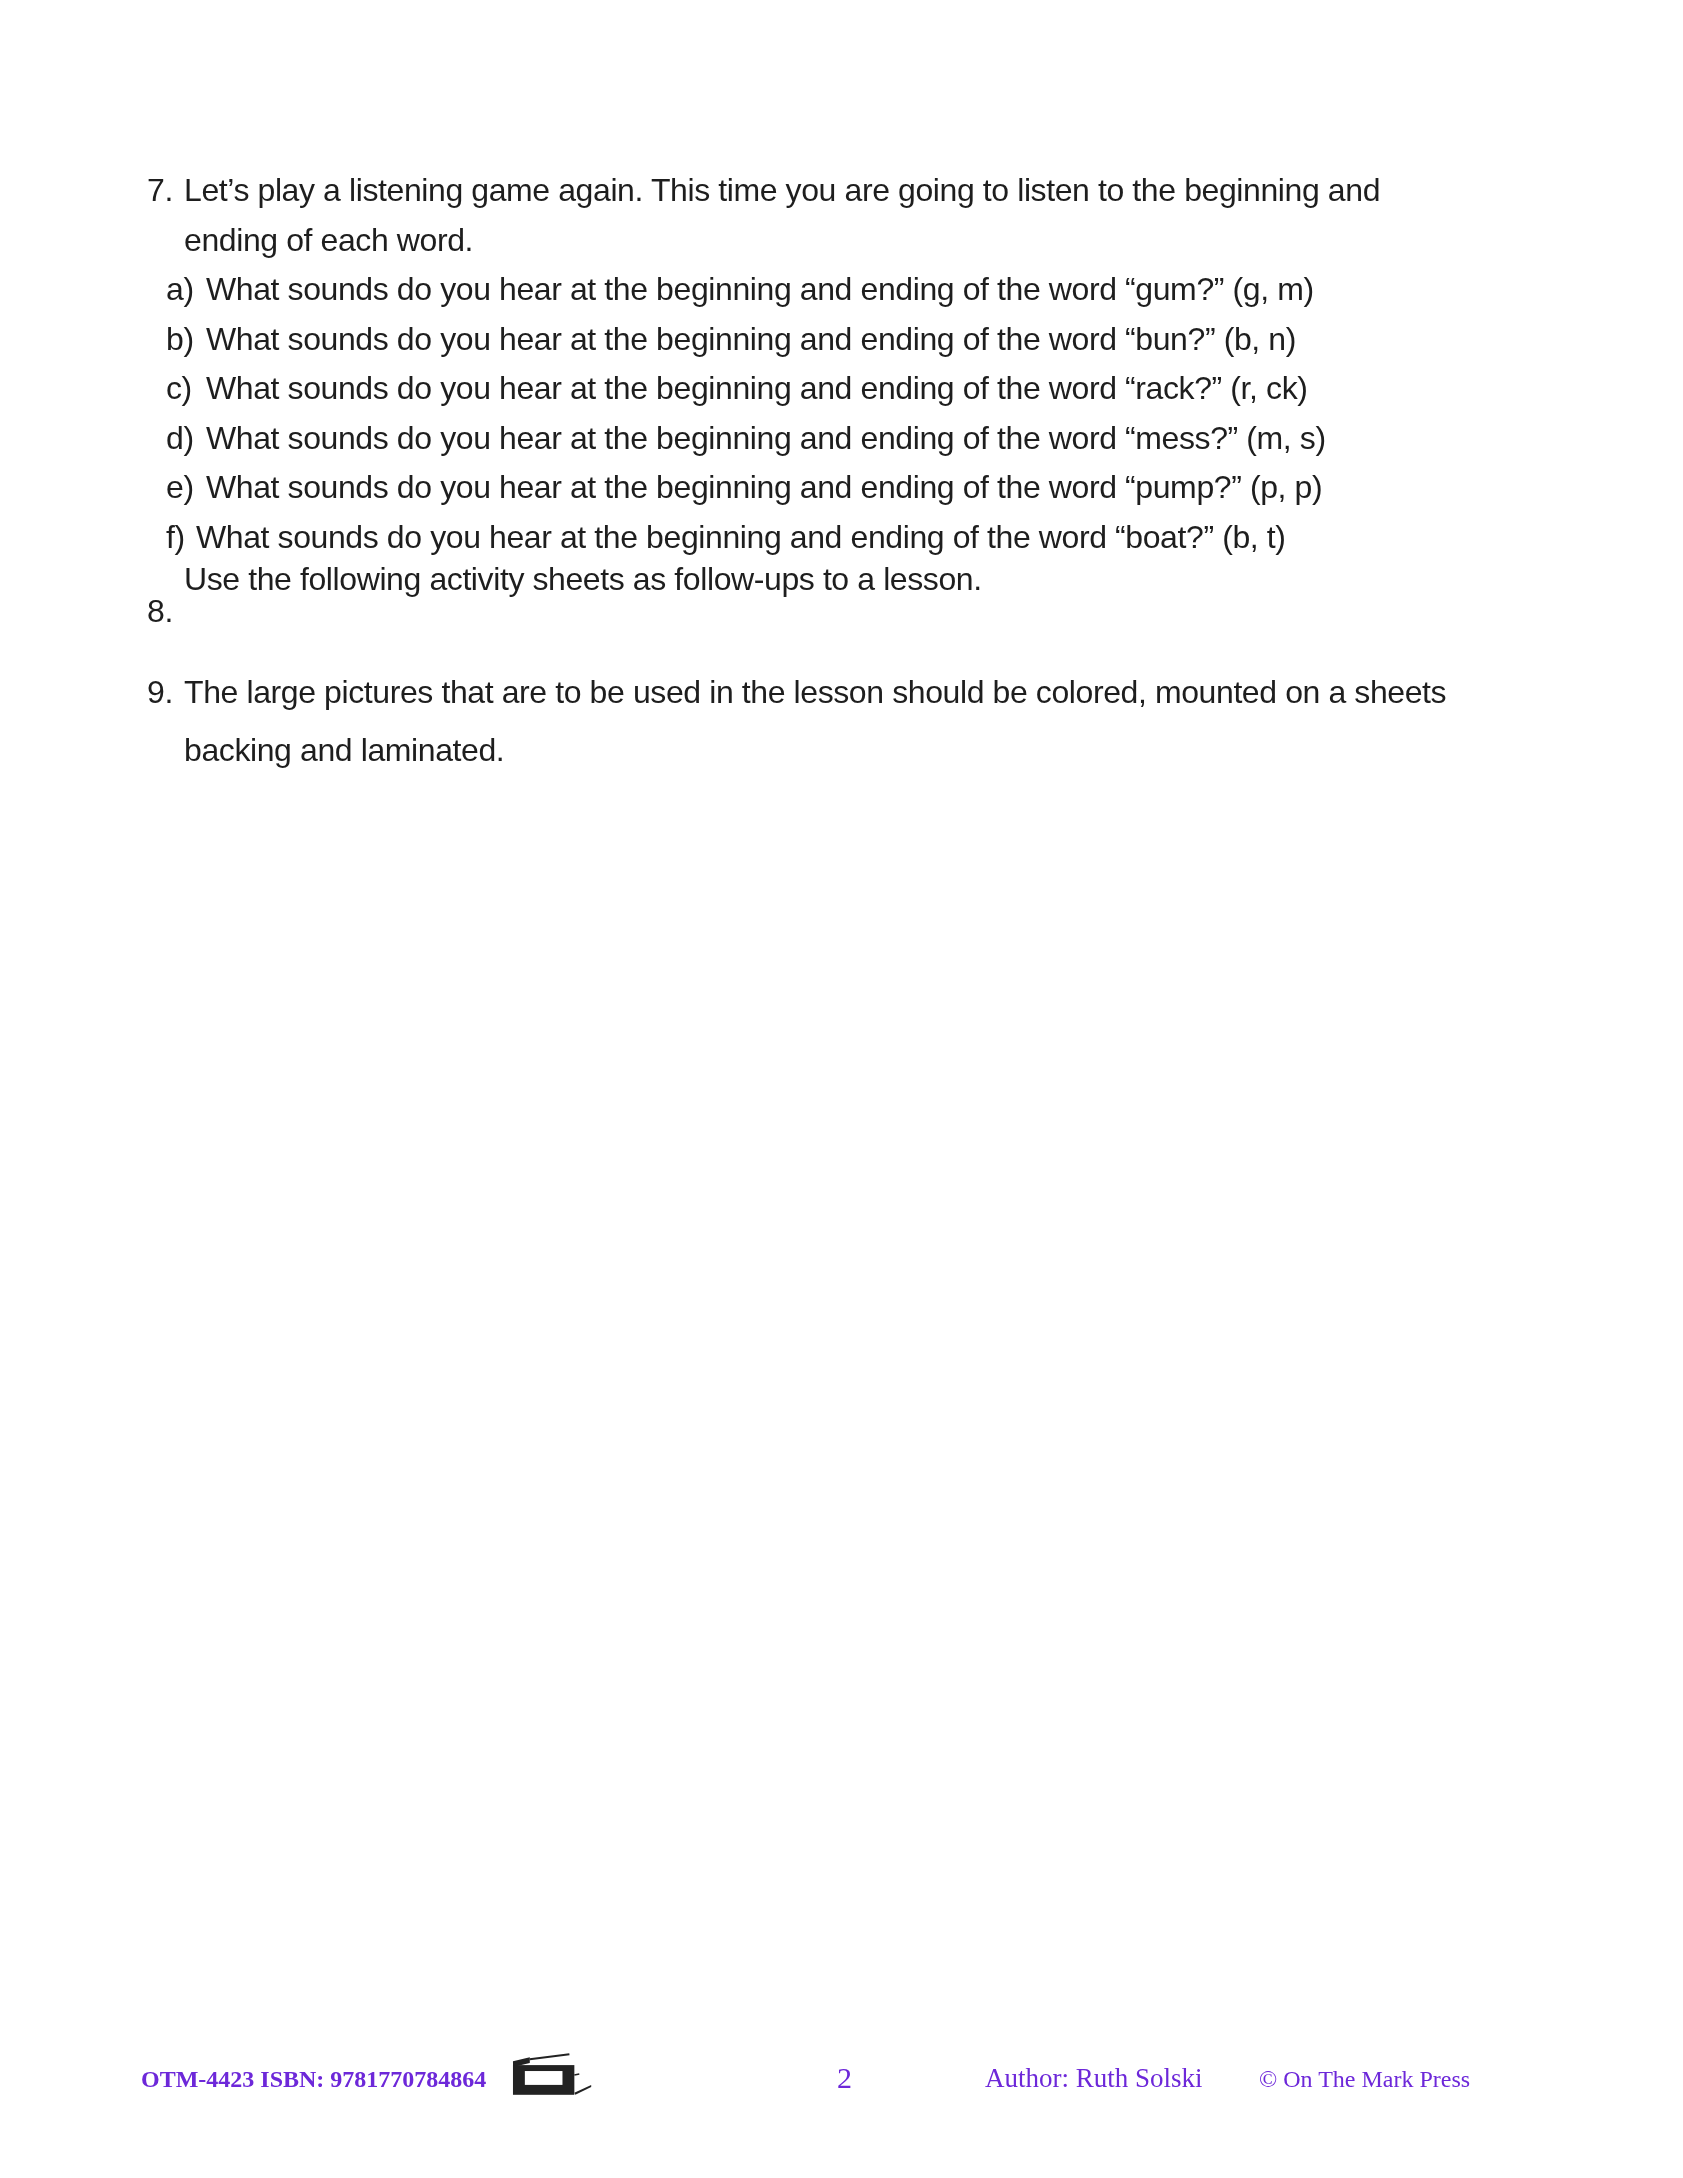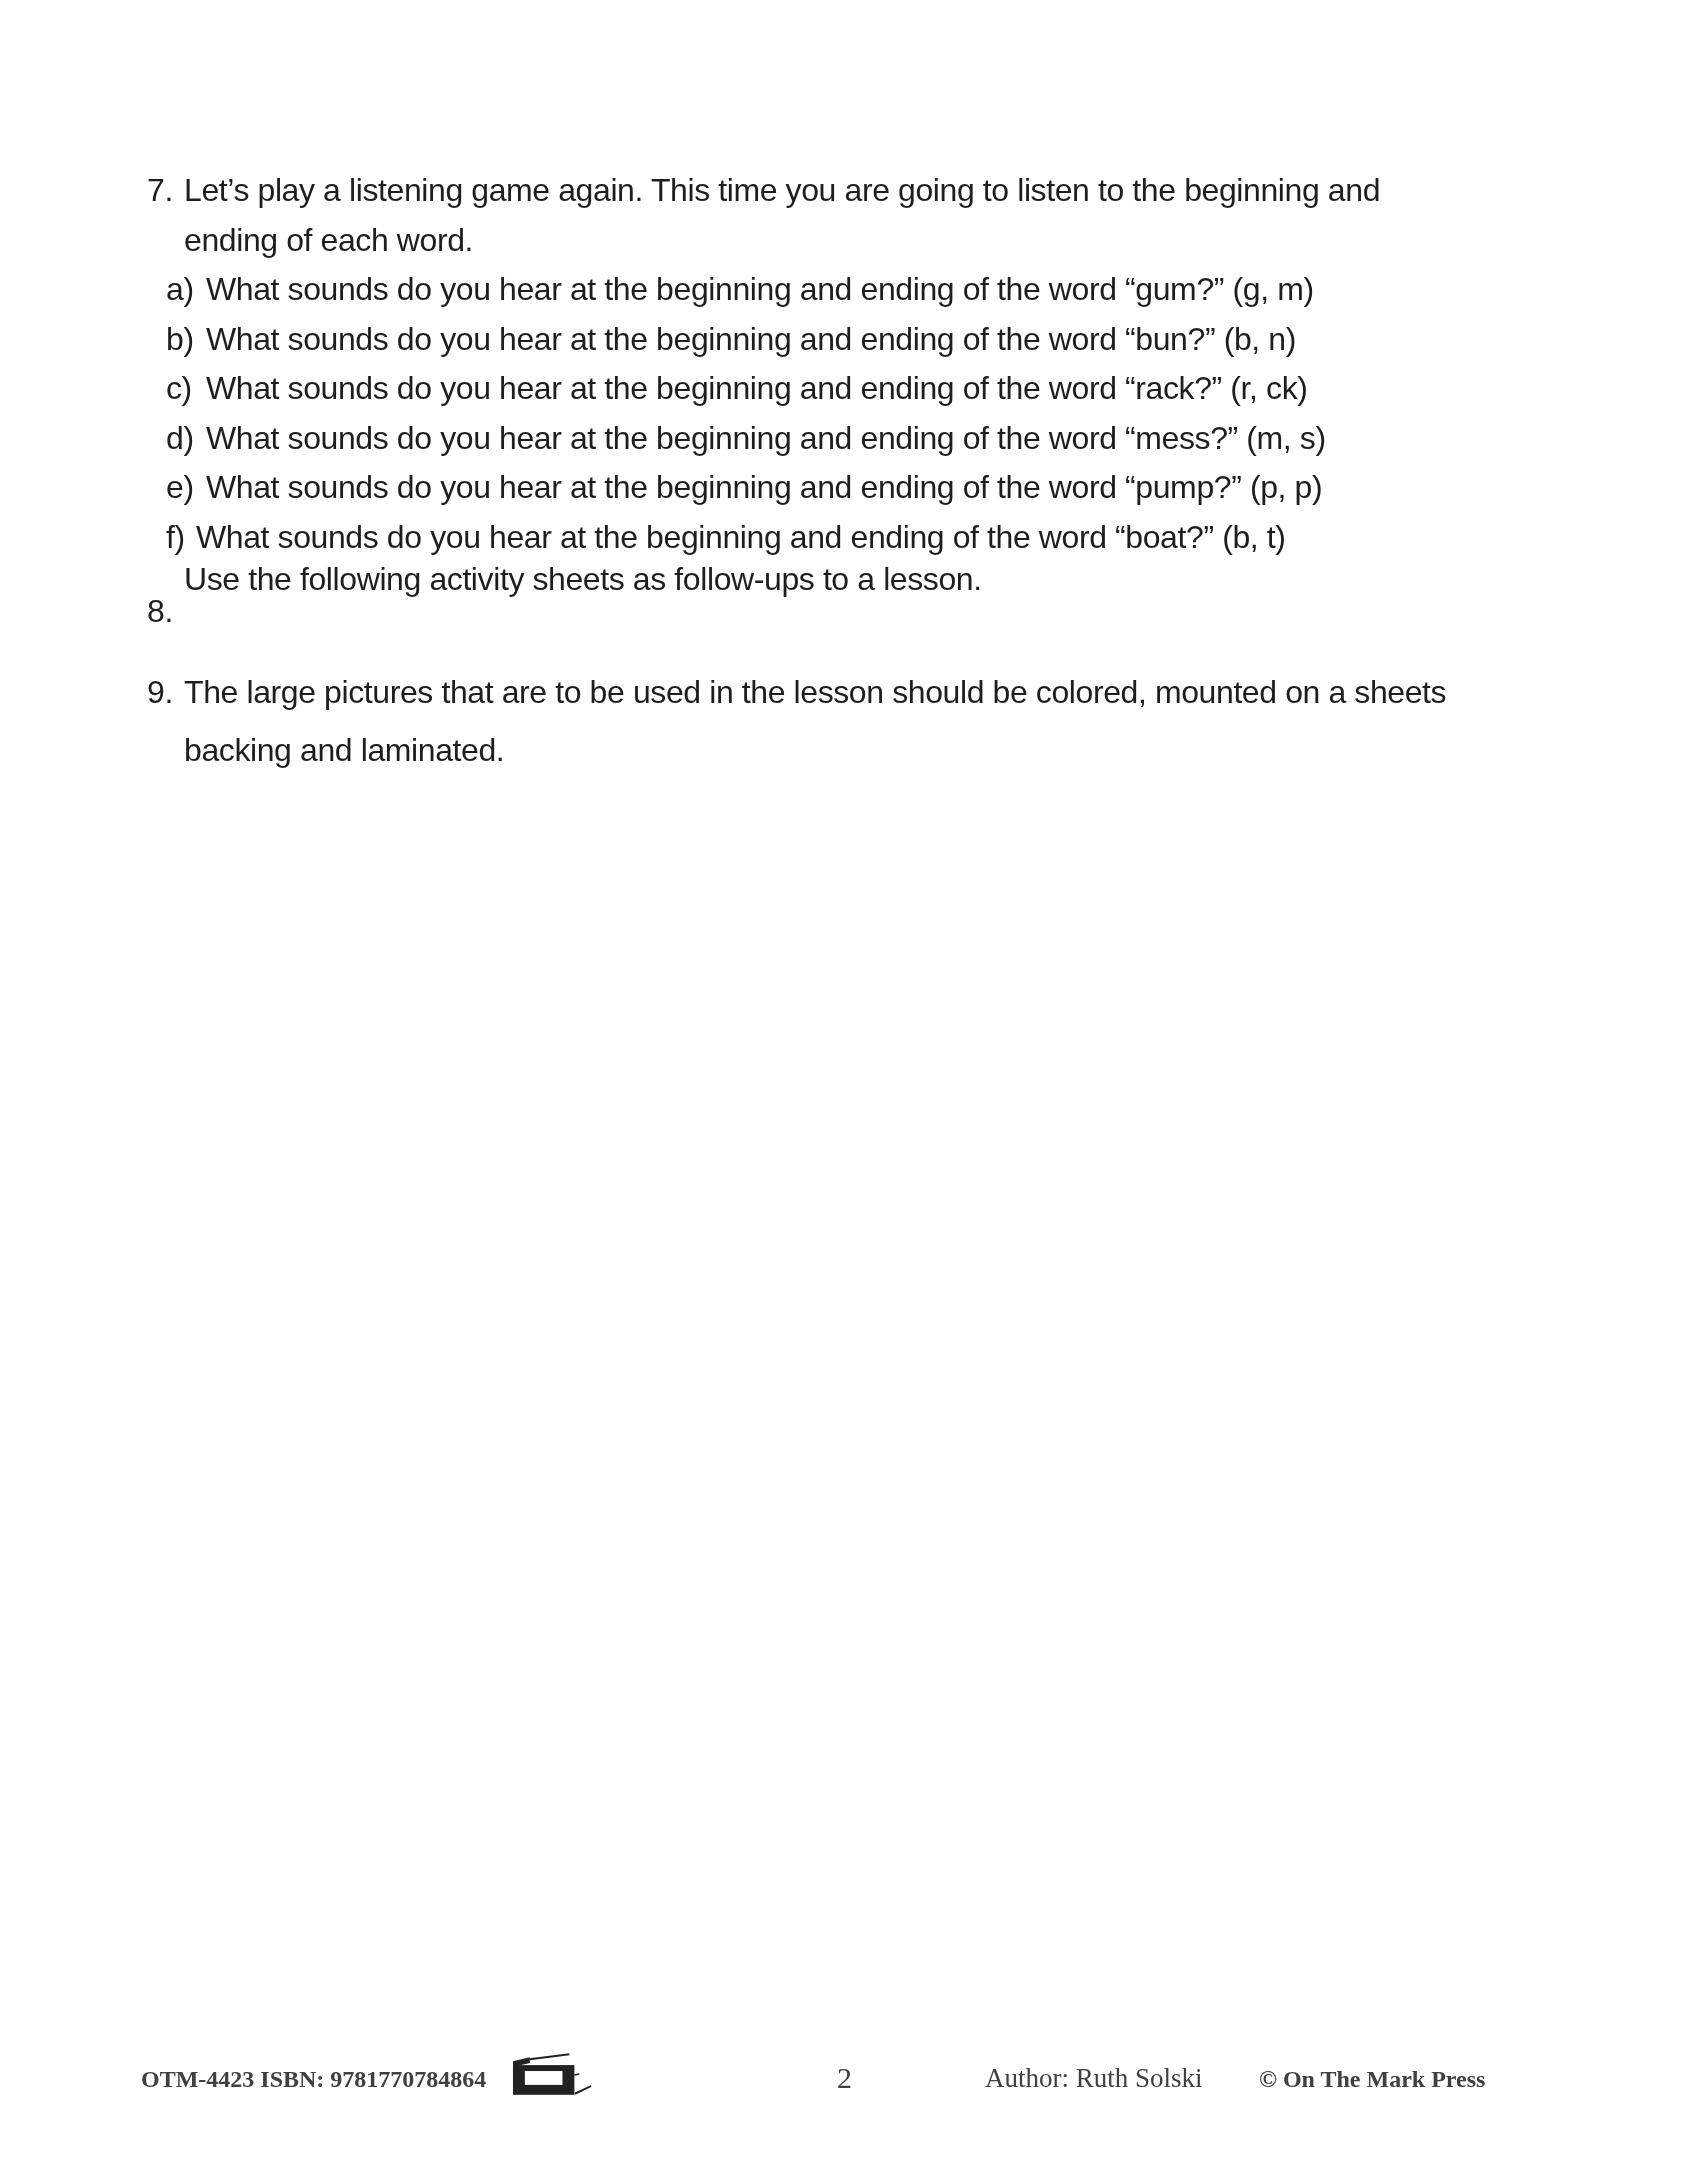--- a/index.html
+++ b/index.html
@@ -1,25 +1,25 @@
 <!DOCTYPE html>
 <html><head>
 <meta charset="utf-8">
 <style>
   html, body { margin:0; padding:0; background:#ffffff; }
   body { width:1683px; height:2178px; position:relative; overflow:hidden; }
   .page { position:absolute; left:0; top:0; width:1683px; height:2178px; background:#fff; color:#1e1e1e; }
   .body-text { font-family:"Liberation Sans", sans-serif; font-size:32px; letter-spacing:-0.4px; }
   .line { position:absolute; white-space:nowrap; line-height:1; }
-  .footer { position:absolute; top:2063px; left:0; width:1460px; height:40px; font-family:"Liberation Serif", serif; color:#404040; }
+  .footer { position:absolute; top:2063px; left:0; width:1460px; height:40px; font-family:"Liberation Serif", serif; color:#6d28d9; }
   .footer .item { position:absolute; white-space:nowrap; line-height:1; top:0; }
   .isbn { left:141px; font-weight:bold; font-size:24px; top:4px !important; }
   .pagenum { left:837px; font-size:30px; }
   .author { left:985px; font-size:27px; top:2px !important; }
-  .copyright { left:1259px; font-weight:bold; font-size:24px; top:4px !important; }
+  .copyright { left:1259px; font-weight:normal; font-size:24px; top:4px !important; }
   .logo { position:absolute; left:510px; top:-10px; width:99px; height:44px; }
 </style>
 </head>
 <body>
 
 <div class="page">
 
   <div class="body-text">
     <span class="line" style="left:147px; top:174px;">7.</span>
     <span class="line" style="left:184px; top:174px;text-align:center;">Let’s play a listening game again. This time you are going to listen to the beginning and</span>

